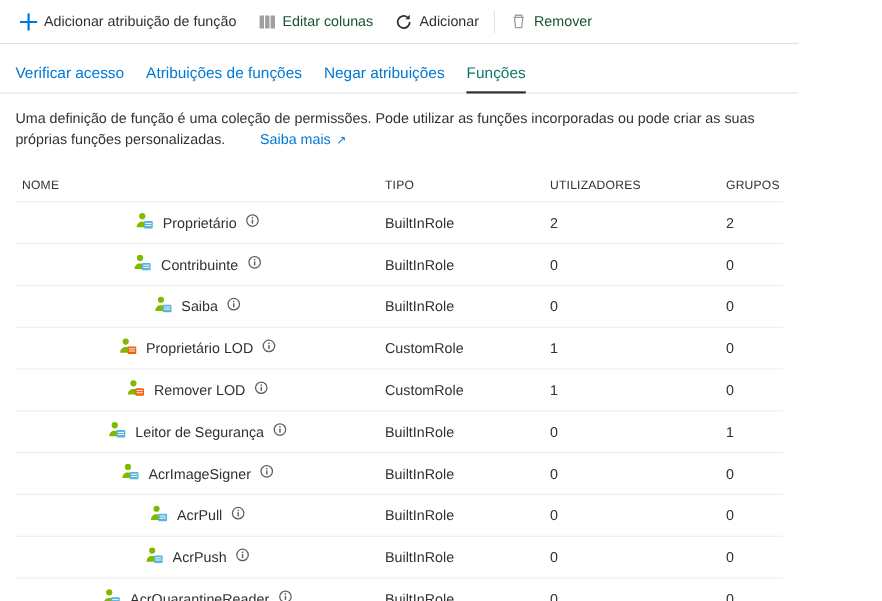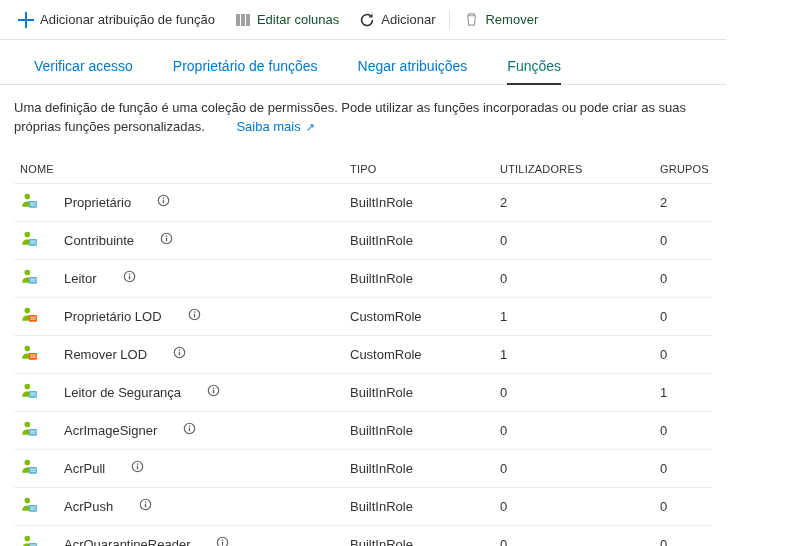--- a/index.html
+++ b/index.html
@@ -50,21 +50,20 @@
     padding: 12px 14px 0 14px;
     gap: 20px;
     border-bottom: 1px solid #e1e1e1;
   }
   .tab {
     padding: 6px 0 10px 0;
     font-size: 14px;
     color: #0078d4;
     cursor: pointer;
     position: relative;
-    margin-left: 20px;
   }
   .tab.active {
     color: #0f766e;
     font-weight: 400;
   }
   .tab.active::after {
     content: "";
     position: absolute;
     left: 0; right: 0; bottom: -1px;
     height: 2px;
@@ -95,21 +94,22 @@
   .trow {
     border-top: 1px solid #ededed;
   }
   .trow > div {
     padding: 8px 6px;
     font-size: 13px;
   }
   .namecell {
     display: flex;
     align-items: center;
-    gap: 26px;
+    gap: 8px;
+    justify-content: center;
   }
   .role-icon { width: 18px; height: 18px; flex-shrink: 0; }
   .info-icon {
     width: 13px; height: 13px; flex-shrink: 0;
     color: #605e5c;
   }
 </style>
 </head>
 <body>
 
@@ -138,21 +138,21 @@
     <div class="toolbar-btn disabled">
       <svg width="15" height="15" viewBox="0 0 16 16">
           <path fill="none" stroke="#a19f9d" stroke-width="1.3" d="M3 4h10M5 4V2h6v2M4 4l1 10h6l1-10"></path>
         </svg>
       <span>Remover</span>
     </div>
   </div>
 
   <div class="tabs">
     <div class="tab">Verificar acesso</div>
-    <div class="tab">Proprietário de funções</div>
+    <div class="tab">Atribuições de funções</div>
     <div class="tab">Negar atribuições</div>
     <div class="tab active">Funções</div>
   </div>
 
   <div class="desc">
     <span>Uma definição de função é uma coleção de permissões. Pode utilizar as funções incorporadas ou pode criar as suas próprias funções personalizadas. </span>
     <a href="#"><span>Saiba mais</span><span class="ext-icon"> ↗</span></a>
   </div>
 
   <div class="table-wrap">
@@ -205,21 +205,21 @@
         </div>
         <div class="trow">
     <div class="namecell">
       <span><svg class="role-icon" viewBox="0 0 32 32">
     <circle cx="13" cy="8" r="5" fill="#7fba00"></circle>
     <path d="M4 26c0-6 4-9 9-9s9 3 9 9z" fill="#7fba00"></path>
     <rect x="16" y="16" width="14" height="12" rx="1.5" fill="#59b4d9"></rect>
     <rect x="18" y="19" width="10" height="1.5" fill="#fff"></rect>
     <rect x="18" y="22.5" width="10" height="1.5" fill="#fff"></rect>
   </svg></span>
-      <span>Leitor</span>
+      <span>Saiba</span>
       <span><svg class="info-icon" viewBox="0 0 16 16">
                 <circle cx="8" cy="8" r="6.4" fill="none" stroke="currentColor" stroke-width="1.4"></circle>
                 <rect x="7.2" y="7" width="1.6" height="4.5" fill="currentColor"></rect>
                 <rect x="7.2" y="4.2" width="1.6" height="1.6" fill="currentColor"></rect>
               </svg></span>
     </div>
     <div>BuiltInRole</div>
     <div>0</div>
     <div>0</div>
         </div>

